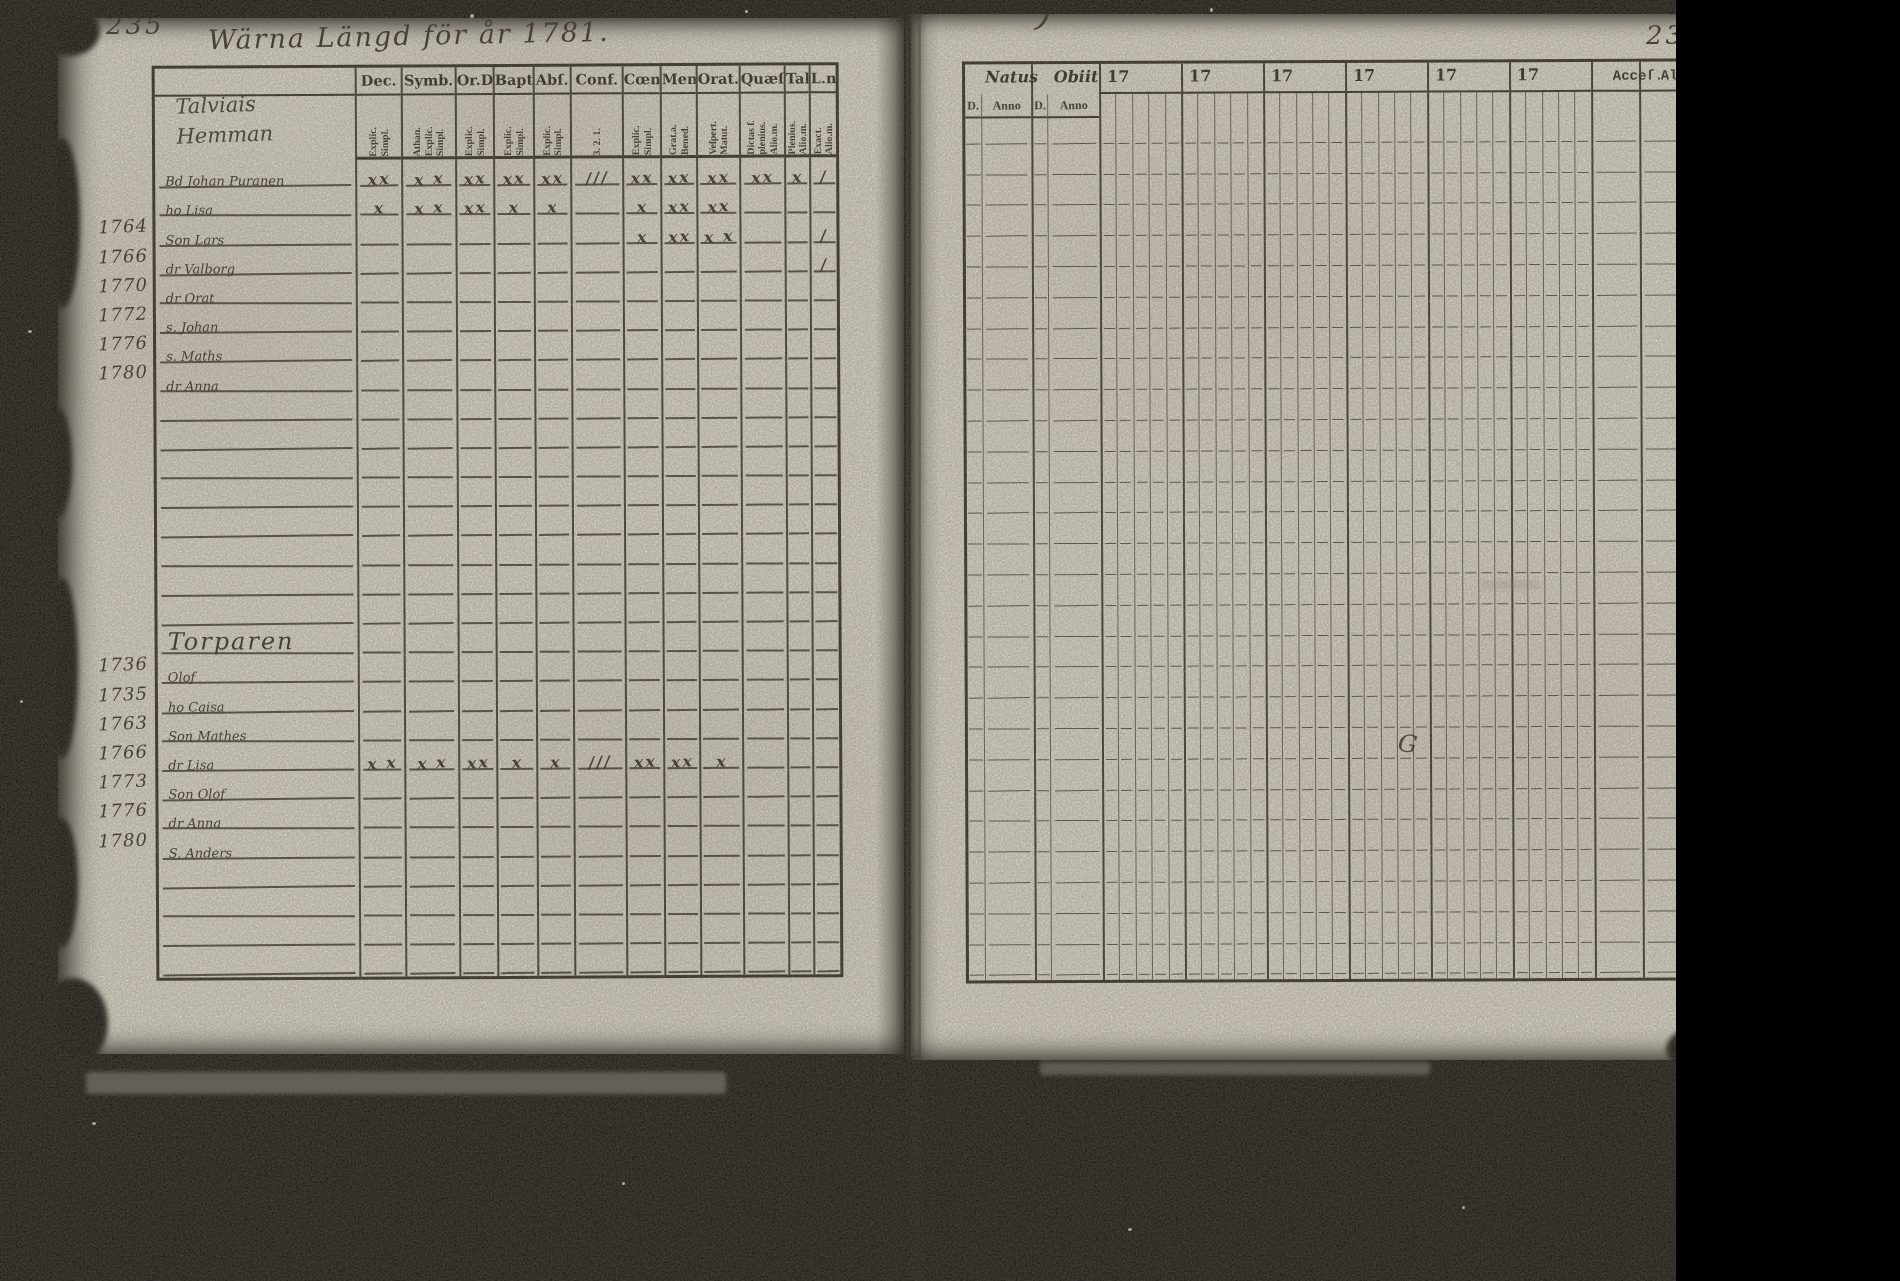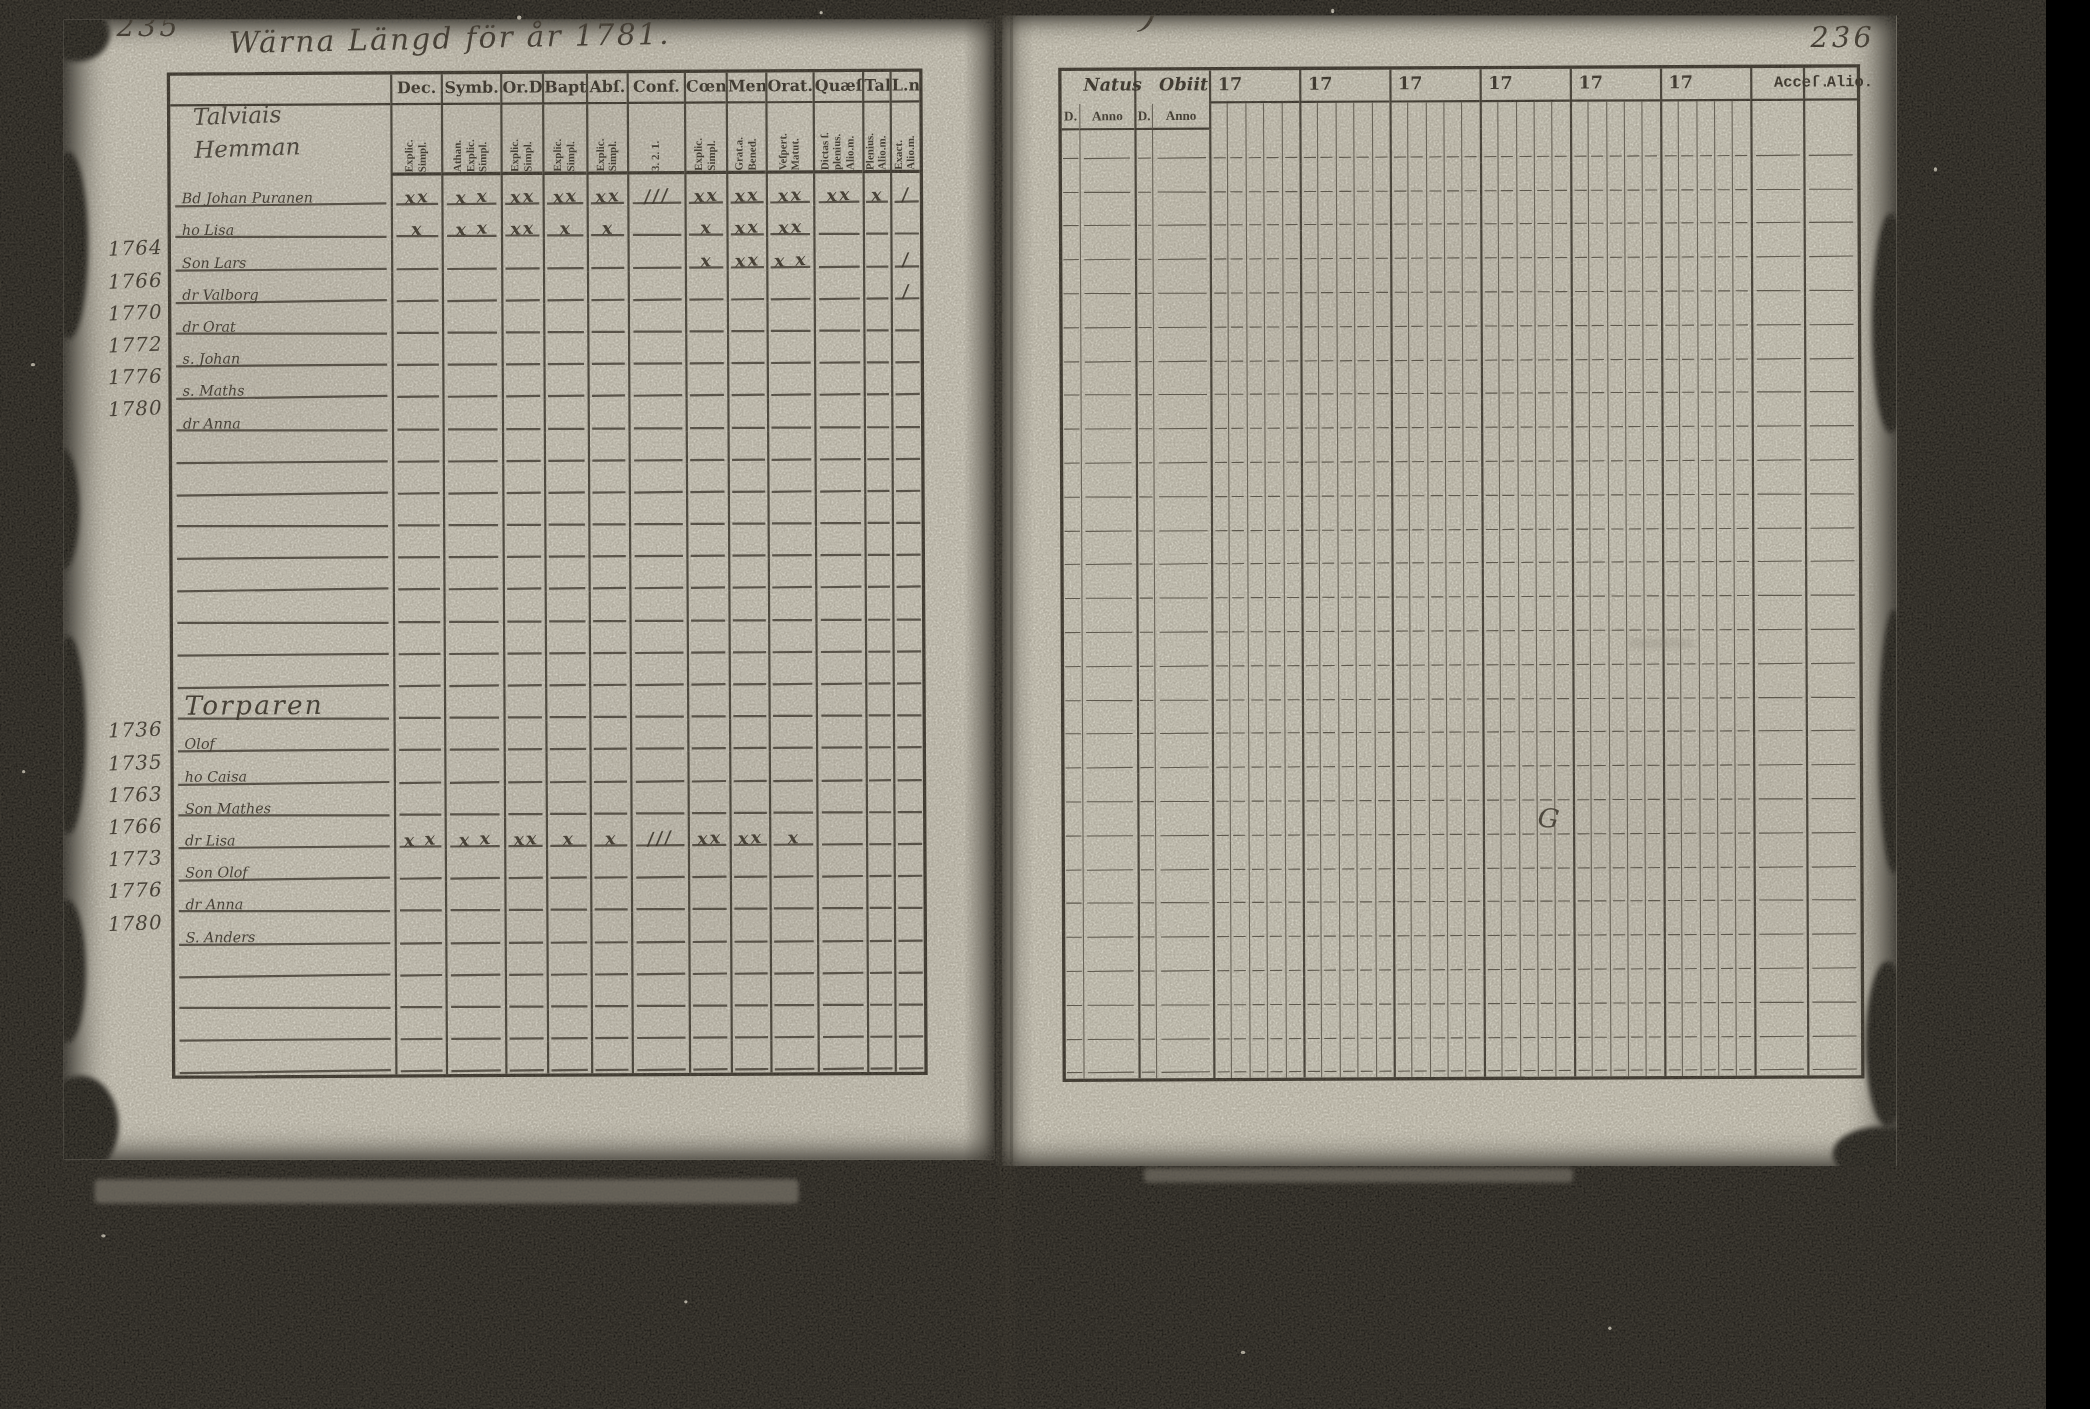--- a/index.html
+++ b/index.html
@@ -1,16 +1,16 @@
 <!DOCTYPE html>
 <html><head>
 <meta charset="utf-8">
 <style>
   html,body{margin:0;padding:0;background:#000;}
-  #scan{position:relative;width:1860px;height:1281px;background:#060504;overflow:hidden;
+  #scan{position:relative;width:1676px;height:1281px;background:#060504;overflow:hidden;
         font-family:"DejaVu Serif",serif;}
   
   .page{position:absolute;background:#edeade;overflow:hidden;}
   #page-left{left:58px;top:18px;width:846px;height:1036px;
      background:
        radial-gradient(ellipse 420px 300px at 18% 30%, rgba(120,108,88,.10), transparent 70%),
        radial-gradient(ellipse 500px 380px at 70% 75%, rgba(110,100,82,.10), transparent 70%),
        radial-gradient(ellipse 300px 200px at 55% 10%, rgba(125,115,95,.12), transparent 70%),
        #eeebdf;
      box-shadow: inset 26px 0 30px -14px #000, inset 0 18px 22px -14px #000,

